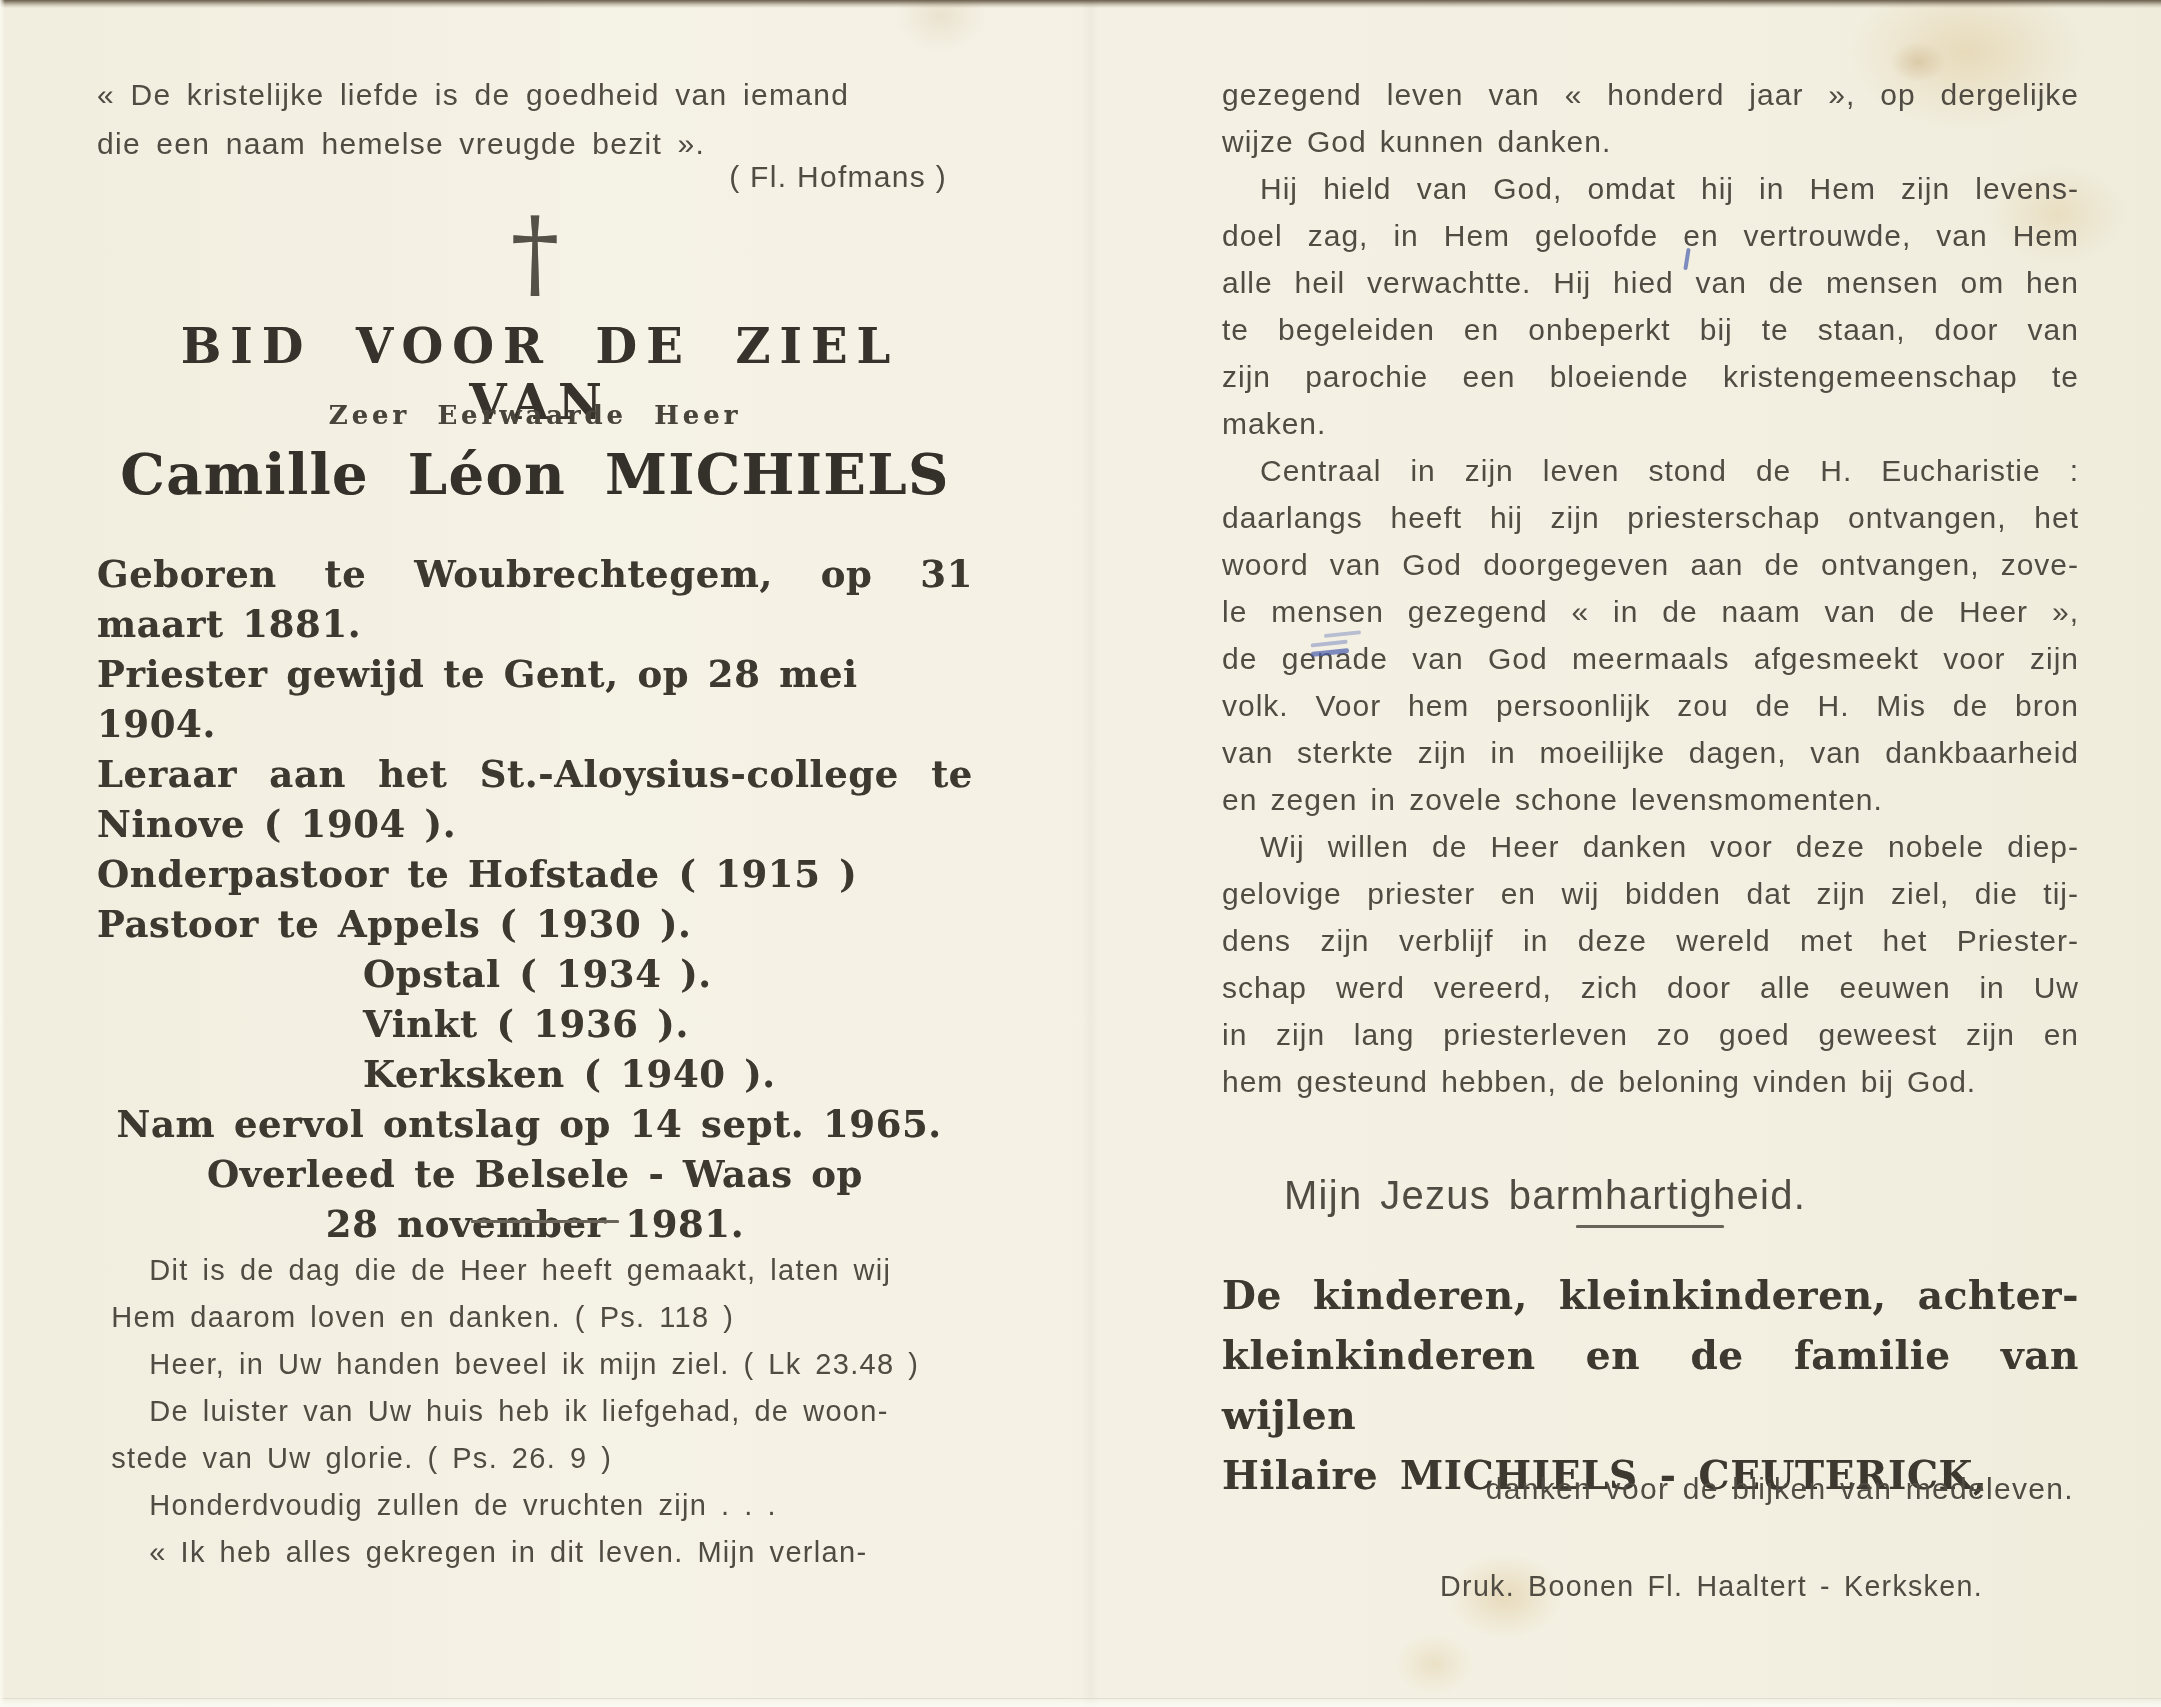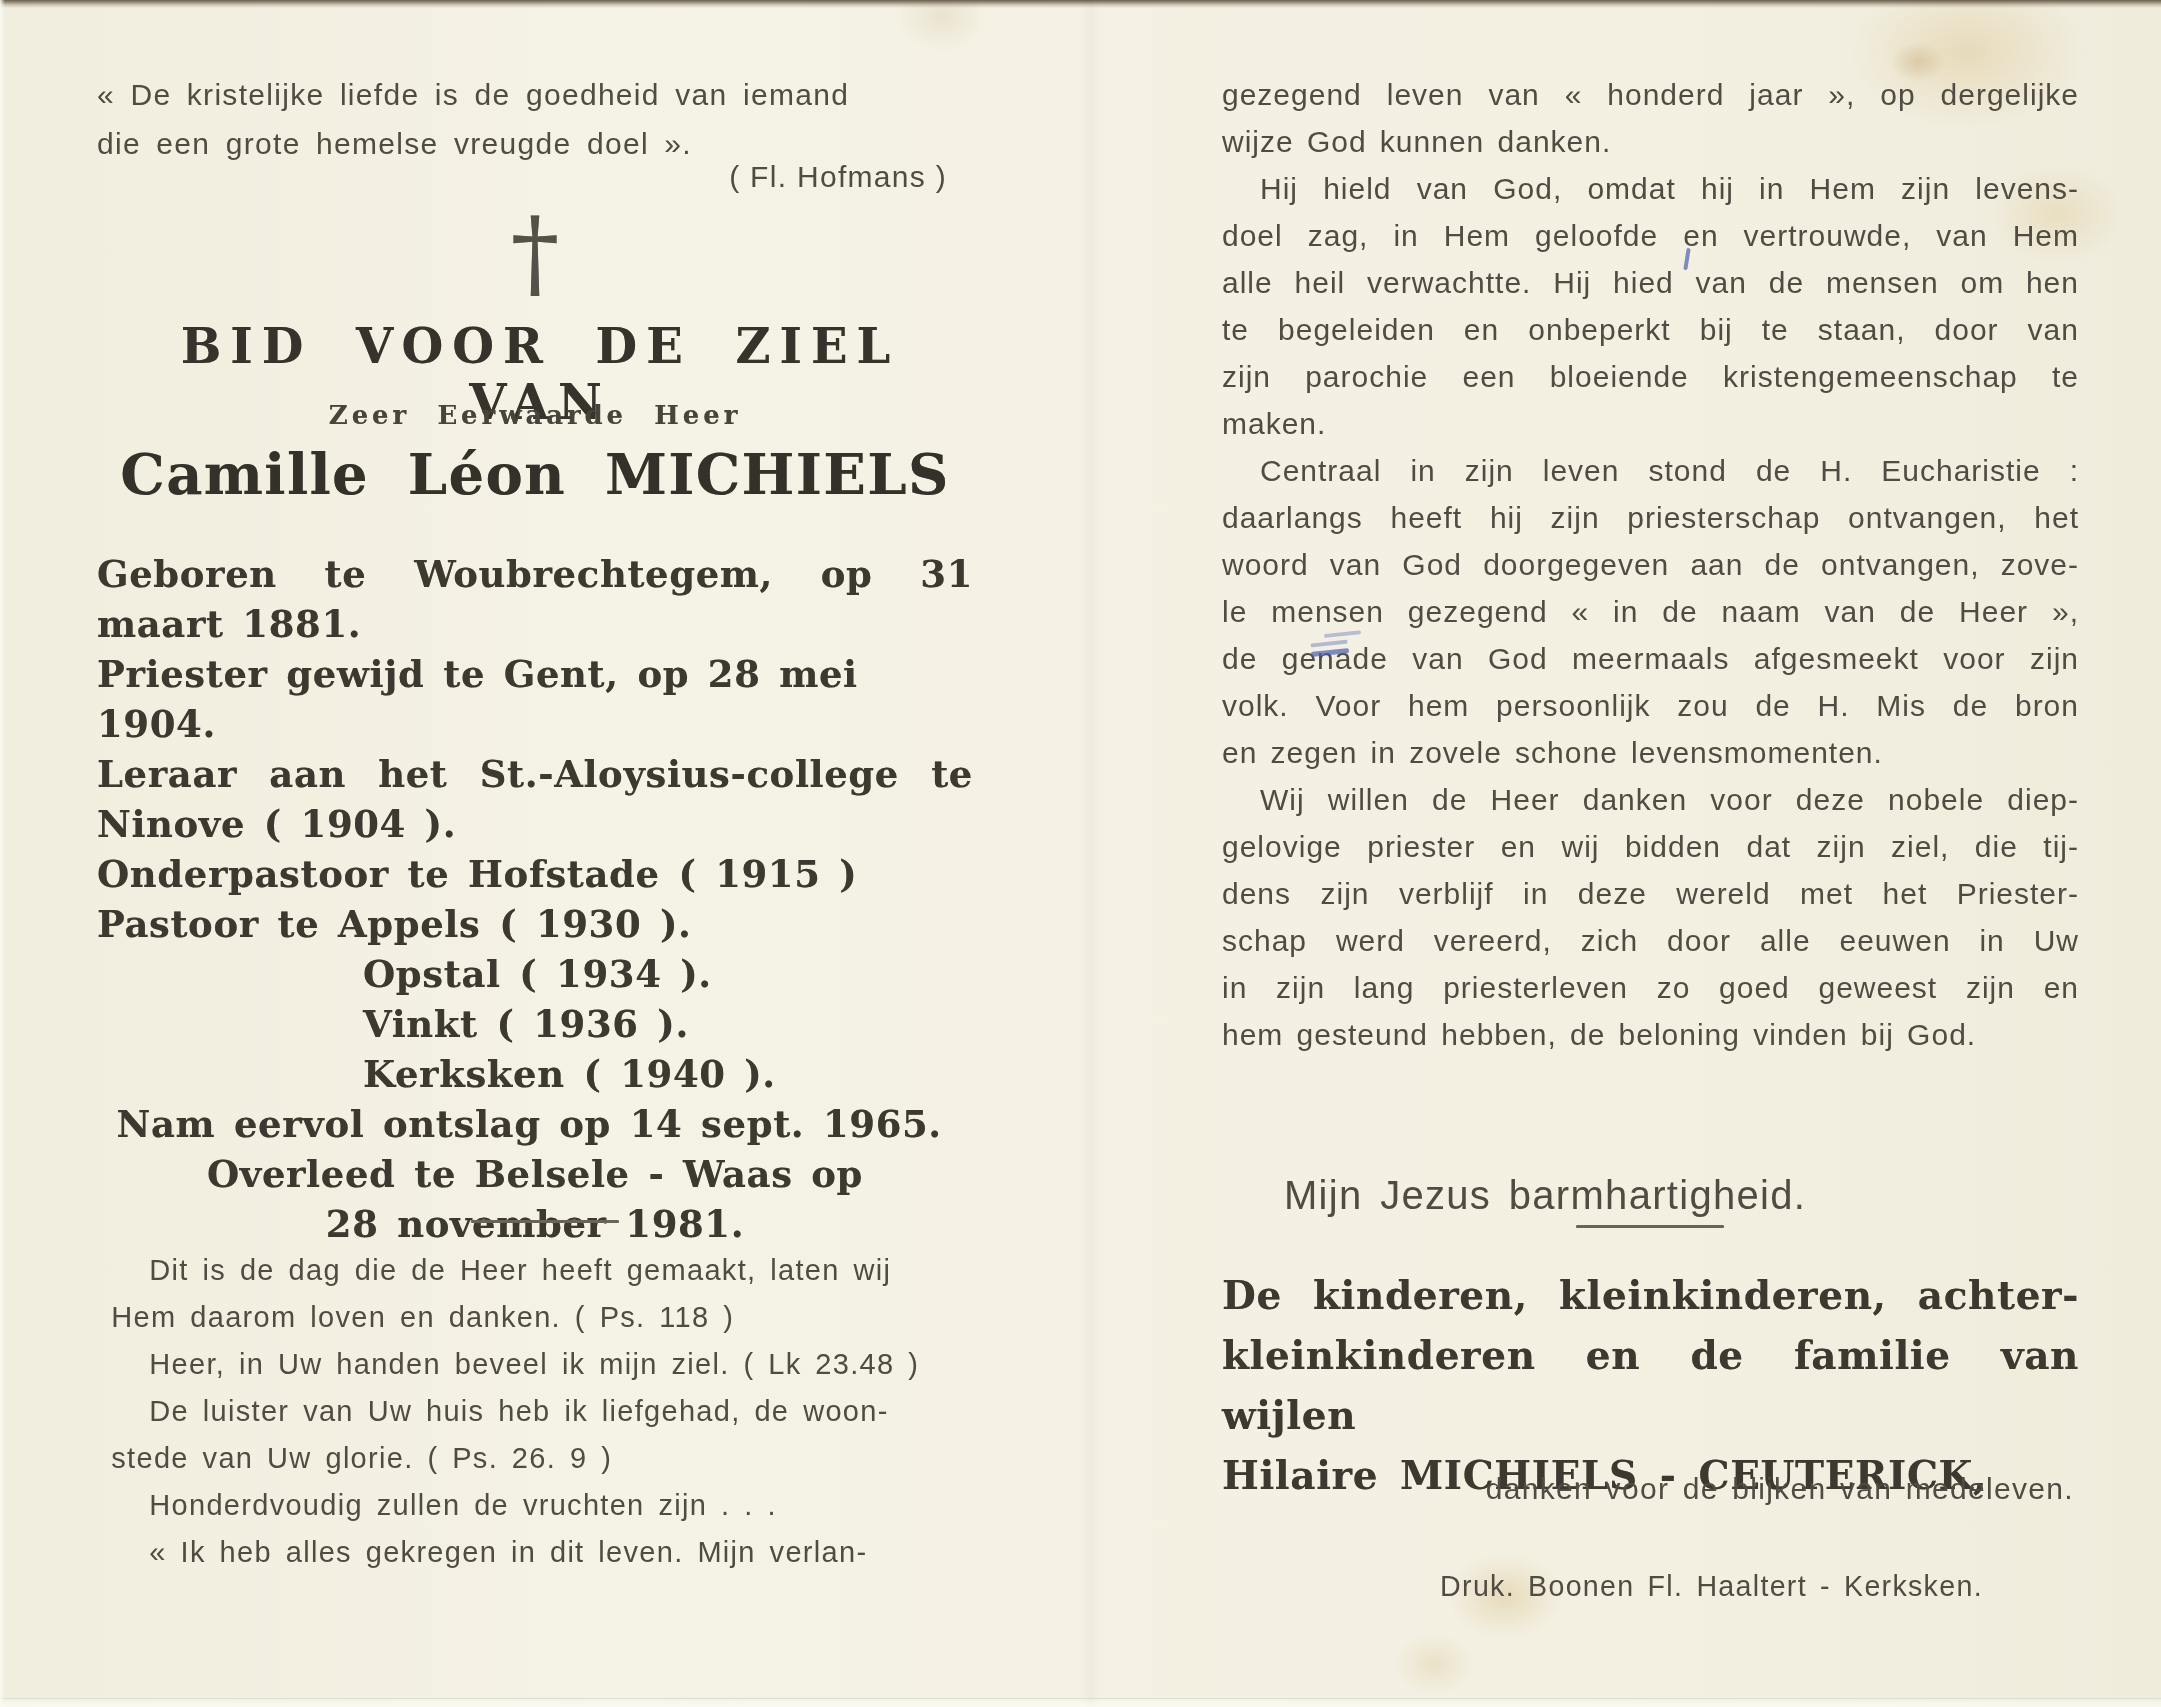--- a/index.html
+++ b/index.html
@@ -96,21 +96,21 @@
 <body>
 
 <div class="card">
 
   <div class="crease"></div>
 
   <div class="col col-left">
 
     <div class="quote sans-ink">
       <div>« De kristelijke liefde is de goedheid van iemand</div>
-      <div>die een grote hemelse vreugde doel ».</div>
+      <div>die een naam hemelse vreugde bezit ».</div>
     </div>
 
     <div class="quote-attr sans-ink">( Fl. Hofmans )</div>
 
     <div class="cross">†</div>
 
     <div class="pray-title serif-ink">BID VOOR DE ZIEL VAN</div>
 
     <div class="honorific serif-ink">Zeer Eerwaarde Heer</div>
 
@@ -155,20 +155,21 @@
       <div class="fill">alle heil verwachtte. Hij hied van de mensen om hen</div>
       <div class="fill">te begeleiden en onbeperkt bij te staan, door van</div>
       <div class="fill">zijn parochie een bloeiende kristengemeenschap te</div>
       <div>maken.</div>
       <div class="fill ind">Centraal in zijn leven stond de H. Eucharistie :</div>
       <div class="fill">daarlangs heeft hij zijn priesterschap ontvangen, het</div>
       <div class="fill">woord van God doorgegeven aan de ontvangen, zove-</div>
       <div class="fill">le mensen gezegend « in de naam van de Heer »,</div>
       <div class="fill">de genade van God meermaals afgesmeekt voor zijn</div>
       <div class="fill">volk. Voor hem persoonlijk zou de H. Mis de bron</div>
+      <div class="fill">van sterkte zijn in moeilijke dagen, van dankbaarheid</div>
       <div>en zegen in zovele schone levensmomenten.</div>
       <div class="fill ind">Wij willen de Heer danken voor deze nobele diep-</div>
       <div class="fill">gelovige priester en wij bidden dat zijn ziel, die tij-</div>
       <div class="fill">dens zijn verblijf in deze wereld met het Priester-</div>
       <div class="fill">schap werd vereerd, zich door alle eeuwen in Uw</div>
       <div class="fill">in zijn lang priesterleven zo goed geweest zijn en</div>
       <div>hem gesteund hebben, de beloning vinden bij God.</div>
     </div>
 
     <div class="prayer-line sans-ink">Mijn Jezus barmhartigheid.</div>

